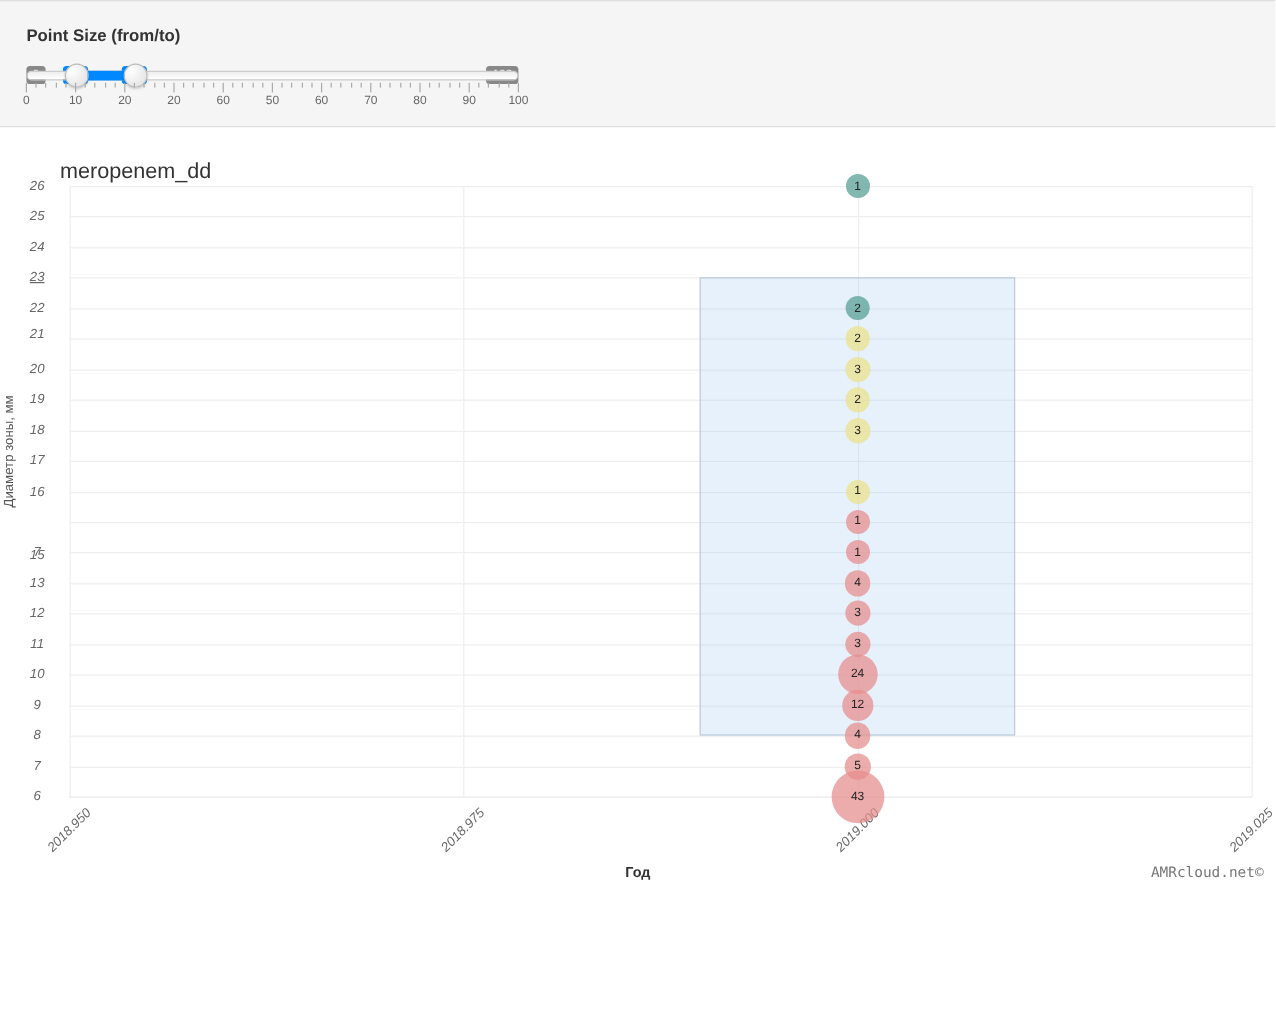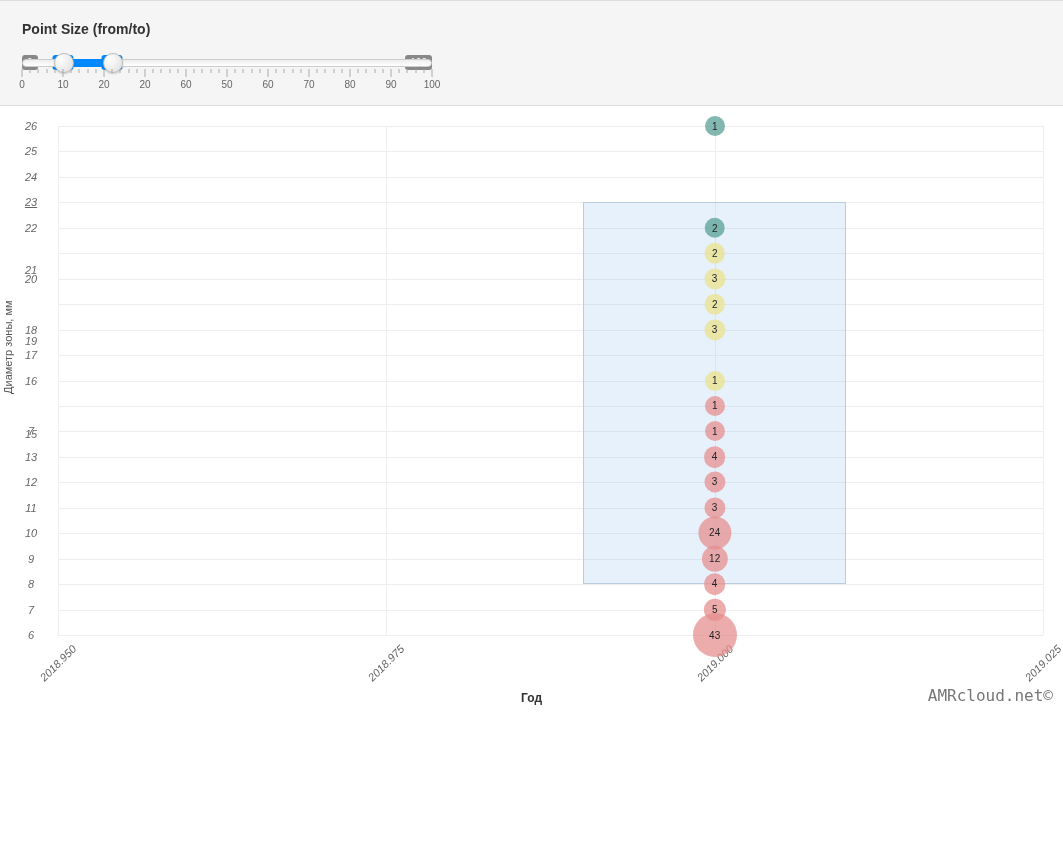--- a/index.html
+++ b/index.html
@@ -187,21 +187,21 @@
     border-radius: 5px;
     font-size: 18px;
     padding: 10px 22px;
     cursor: pointer;
   }
   .footer-credit {
     position: absolute;
     right: 10px;
     bottom: 10px;
     font-family: monospace;
-    font-size: 16px;
+    font-size: 12px;
     color: #777;
   }
 </style>
 </head>
 <body>
 
 <div class="top-panel">
   <div class="panel-label">Point Size (from/to)</div>
   <div class="slider-wrap">
     <span class="slider-endcap left">0</span>
@@ -274,20 +274,21 @@
         <div class="tick small" style="left: 94%;"></div>
         <div class="tick small" style="left: 96%;"></div>
         <div class="tick small" style="left: 98%;"></div>
         <div class="tick big" style="left: 100%;"></div>
         <div class="tick-label" style="left: 100%;">100</div>
       </div>
   </div>
 </div>
 
 <div class="chart-area">
+  <div class="chart-title">meropenem_dd</div>
 
   <div style="position:relative;">
     <div class="y-axis-title">Диаметр зоны, мм</div>
     <div class="plot" id="plot">
         <div class="grid-h" style="top: 509px; left: 0px;"></div>
         <div class="y-label-axis" style="top: 509px; left: -46px;">6</div>
         <div class="grid-h" style="top: 483.55px; left: 0px;"></div>
         <div class="y-label-axis" style="top: 483.55px; left: -46px;">7</div>
         <div class="grid-h" style="top: 458.1px; left: 0px;"></div>
         <div class="y-label-axis" style="top: 458.1px; left: -46px;">8</div>
@@ -305,25 +306,25 @@
         <div class="y-label-axis" style="top: 305.4px; left: -46px;">7</div>
         <div class="grid-h" style="top: 279.95px; left: 0px;"></div>
         <div class="y-label-axis" style="top: 279.95px; left: -46px; margin-top: 28px;">15</div>
         <div class="grid-h" style="top: 254.5px; left: 0px;"></div>
         <div class="y-label-axis" style="top: 254.5px; left: -46px;">16</div>
         <div class="grid-h" style="top: 229.05px; left: 0px;"></div>
         <div class="y-label-axis" style="top: 229.05px; left: -46px;">17</div>
         <div class="grid-h" style="top: 203.6px; left: 0px;"></div>
         <div class="y-label-axis" style="top: 203.6px; left: -46px;">18</div>
         <div class="grid-h" style="top: 178.15px; left: 0px;"></div>
-        <div class="y-label-axis" style="top: 178.15px; left: -46px; margin-top: 37px;">19</div>
+        <div class="y-label-axis" style="top: 178.15px; left: -46px;">19</div>
         <div class="grid-h" style="top: 152.7px; left: 0px;"></div>
         <div class="y-label-axis" style="top: 152.7px; left: -46px;">20</div>
         <div class="grid-h" style="top: 127.25px; left: 0px;"></div>
-        <div class="y-label-axis" style="top: 144px; left: -46px;">21</div>
+        <div class="y-label-axis" style="top: 124px; left: -46px;">21</div>
         <div class="grid-h" style="top: 101.8px; left: 0px;"></div>
         <div class="y-label-axis" style="top: 101.8px; left: -46px;">22</div>
         <div class="grid-h" style="top: 76.35px; left: 0px;"></div>
         <div class="y-label-axis" style="top: 76.35px; left: -46px; text-decoration: underline;">23</div>
         <div class="grid-h" style="top: 50.9px; left: 0px;"></div>
         <div class="y-label-axis" style="top: 50.9px; left: -46px;">24</div>
         <div class="grid-h" style="top: 25.45px; left: 0px;"></div>
         <div class="y-label-axis" style="top: 25.45px; left: -46px;">25</div>
         <div class="grid-h" style="top: 0px; left: 0px;"></div>
         <div class="y-label-axis" style="top: 0px; left: -46px;">26</div>

